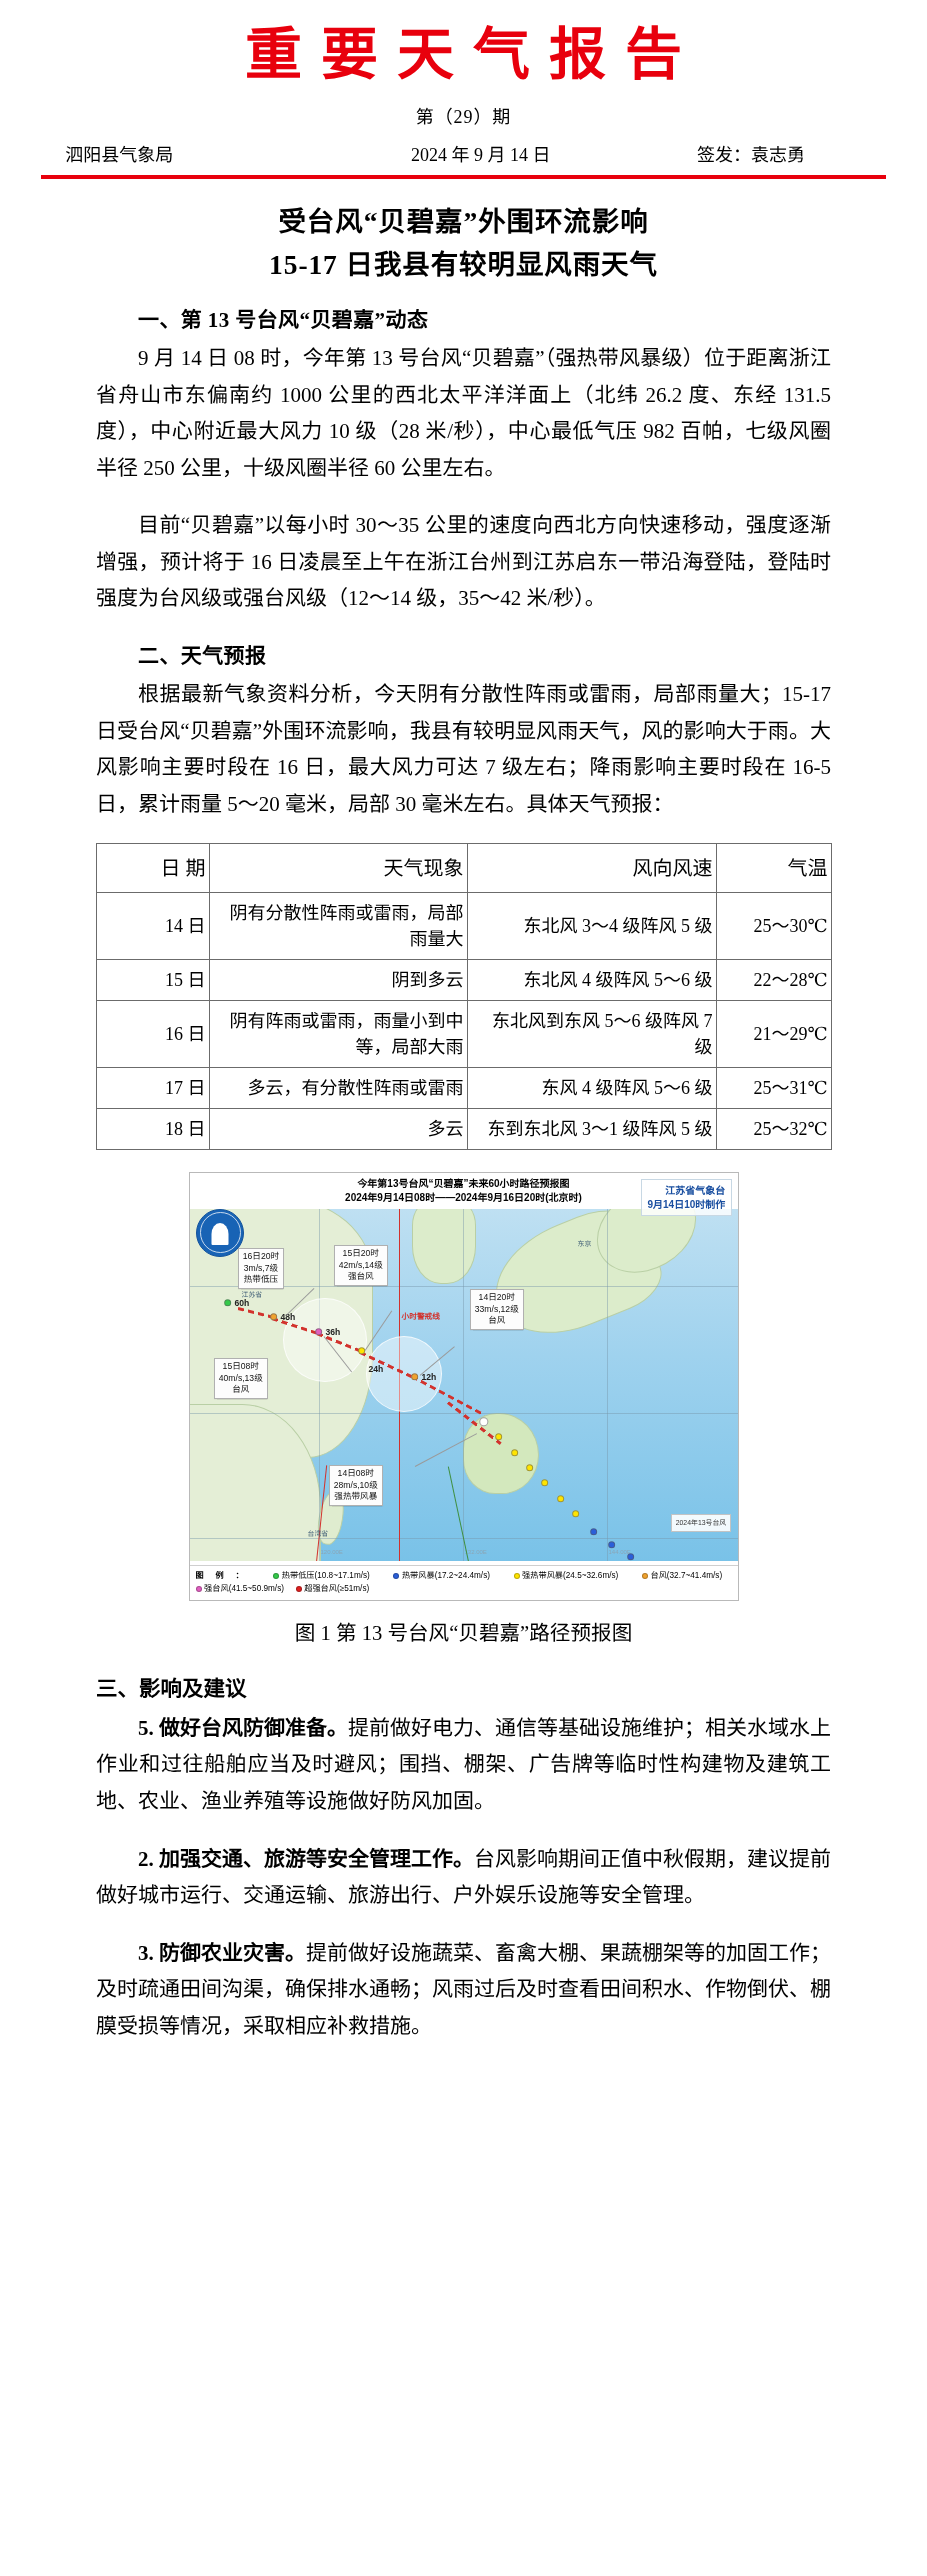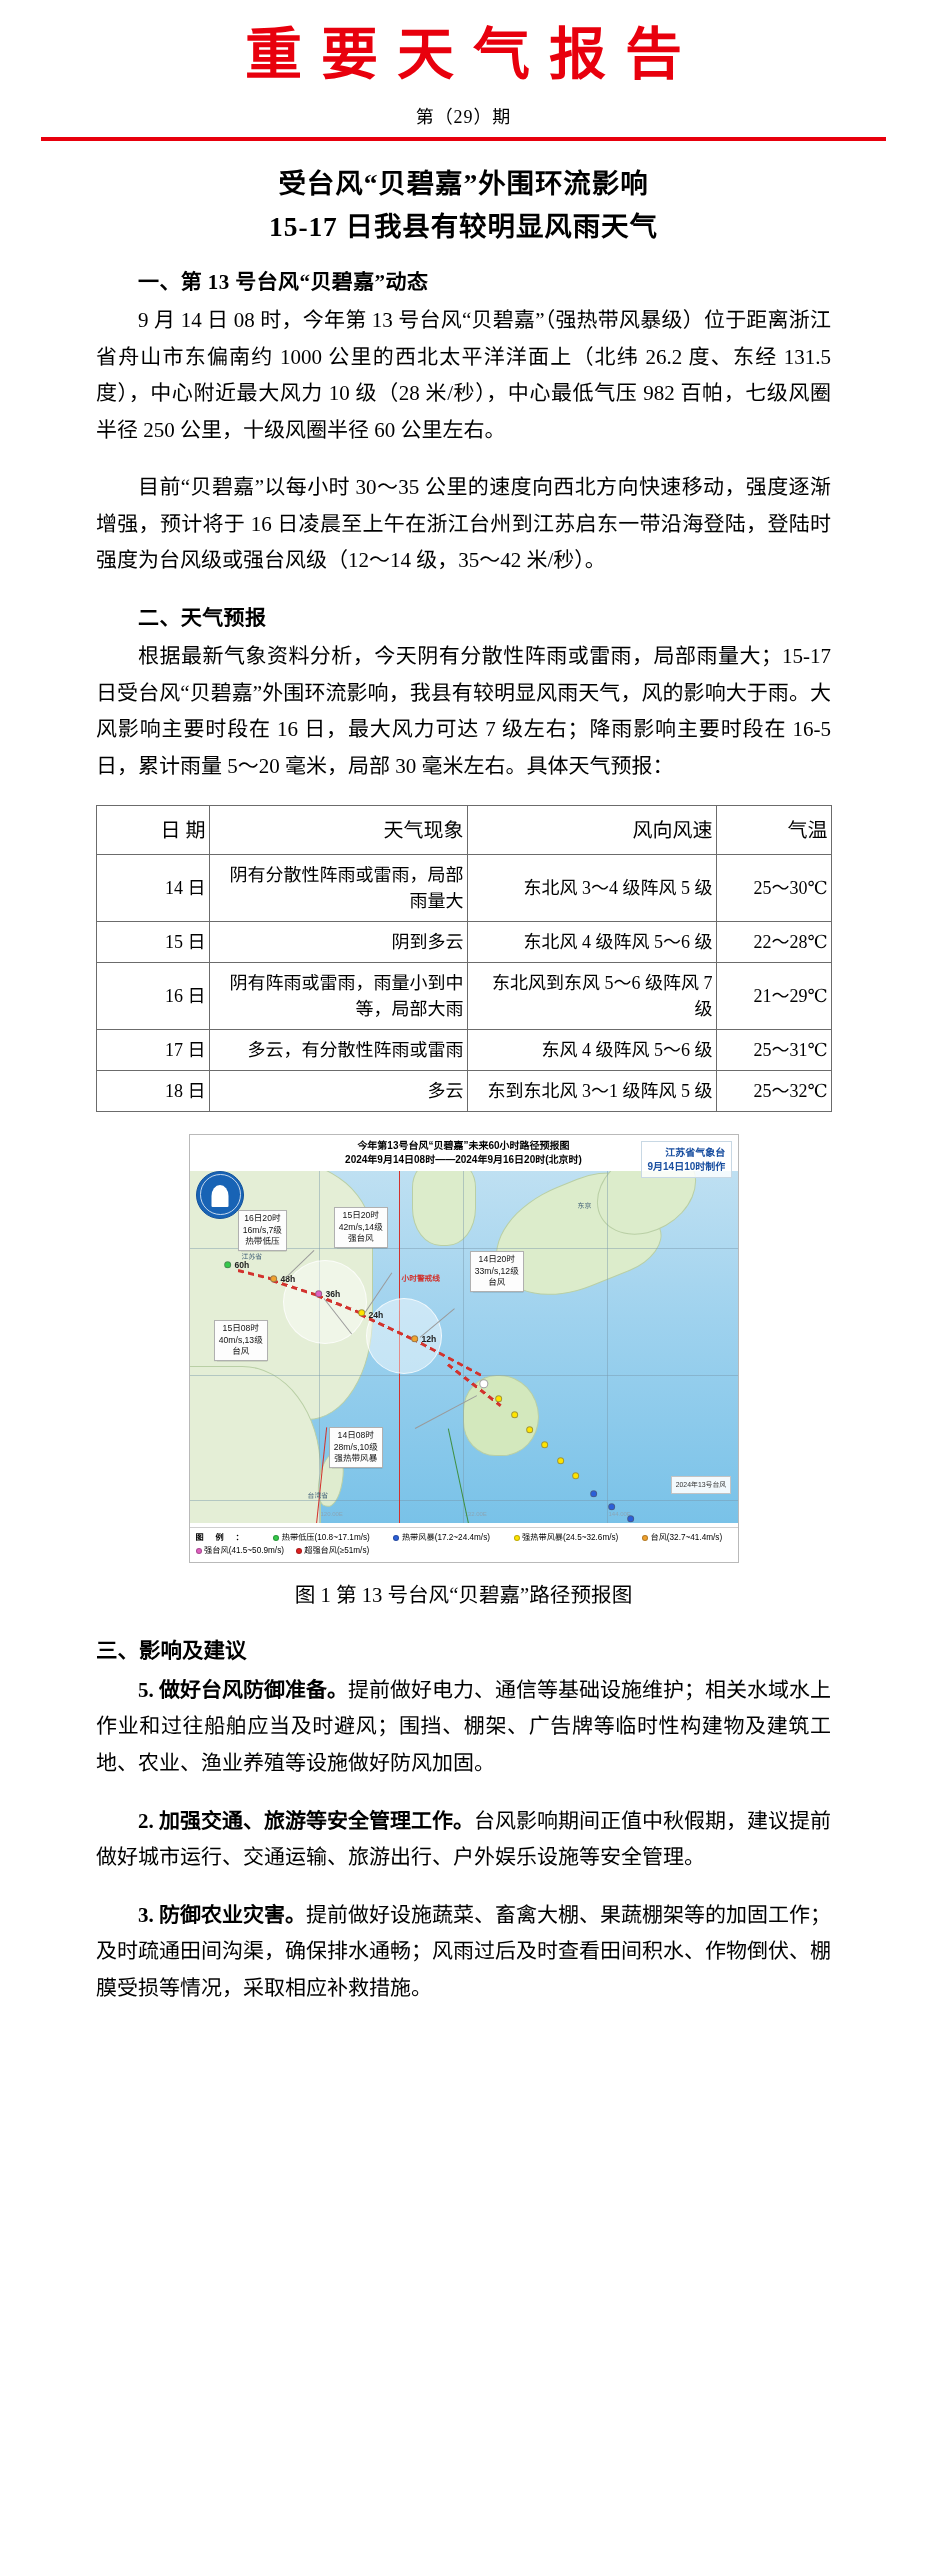--- a/index.html
+++ b/index.html
@@ -327,20 +327,25 @@
   .adv-item b{font-weight:bold;}
 </style>
 </head>
 <body>
 
 <div class="page">
 
   <div class="masthead">
     <h1 class="doc-title">重要天气报告</h1>
     <div class="issue-no">第（29）期</div>
+    <div class="meta-row">
+      <div class="meta-org">泗阳县气象局</div>
+      <div class="meta-date">2024 年 9 月 14 日</div>
+      <div class="meta-sign">签发：袁志勇</div>
+    </div>
     <div class="red-rule"></div>
   </div>
 
   <div class="headline">
     <div>受台风“贝碧嘉”外围环流影响</div>
     <div>15-17 日我县有较明显风雨天气</div>
   </div>
 
   <div class="body-wrap">
 
@@ -458,37 +463,37 @@
 
           <div class="dot green" style="left:38px;top:96px;"></div>
           <div class="dot orange" style="left:84px;top:110px;"></div>
           <div class="dot pink" style="left:129px;top:125px;"></div>
           <div class="dot yellow" style="left:172px;top:144px;"></div>
           <div class="dot orange" style="left:225px;top:170px;"></div>
 
           <div class="hlabel" style="left:45px;top:89px;">60h</div>
           <div class="hlabel" style="left:91px;top:103px;">48h</div>
           <div class="hlabel" style="left:136px;top:118px;">36h</div>
-          <div class="hlabel" style="left:179px;top:139px;">24h</div>
+          <div class="hlabel" style="left:179px;top:155px;">24h</div>
           <div class="hlabel" style="left:232px;top:163px;">12h</div>
 
           <div class="hlabel" style="left:52px;top:82px;font-weight:normal;font-size:6.9px;color:#3b5a74;">江苏省</div>
           <div class="hlabel" style="left:57px;top:151px;font-weight:normal;font-size:6.9px;color:#3b5a74;">浙江省</div>
           <div class="hlabel" style="left:118px;top:321px;font-weight:normal;font-size:6.9px;color:#3b5a74;">台湾省</div>
           <div class="hlabel" style="left:388px;top:31px;font-weight:normal;font-size:6.9px;color:#3b5a74;">东京</div>
 
           <div class="leader" style="left:96px;top:108px;width:39px;transform:rotate(-44deg);"></div>
           <div class="leader" style="left:175px;top:143px;width:48px;transform:rotate(-56deg);"></div>
           <div class="leader" style="left:134px;top:129px;width:45px;transform:rotate(52deg);"></div>
           <div class="leader" style="left:230px;top:168px;width:45px;transform:rotate(-40deg);"></div>
           <div class="leader" style="left:225px;top:259px;width:70px;transform:rotate(-28deg);"></div>
 
           <div class="callout" style="left:48px;top:41px;">
             <div>16日20时</div>
-            <div>16m/s,7级</div>
+            <div>3m/s,7级</div>
             <div>热带低压</div>
           </div>
           <div class="callout" style="left:144px;top:38px;">
             <div>15日20时</div>
             <div>42m/s,14级</div>
             <div>强台风</div>
           </div>
           <div class="callout" style="left:24px;top:151px;">
             <div>15日08时</div>
             <div>40m/s,13级</div>

